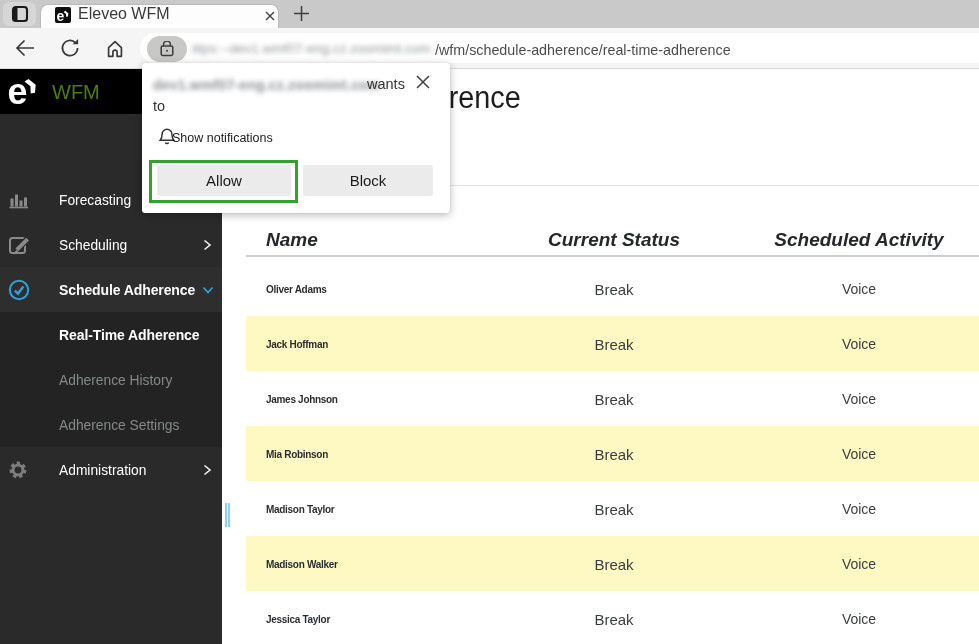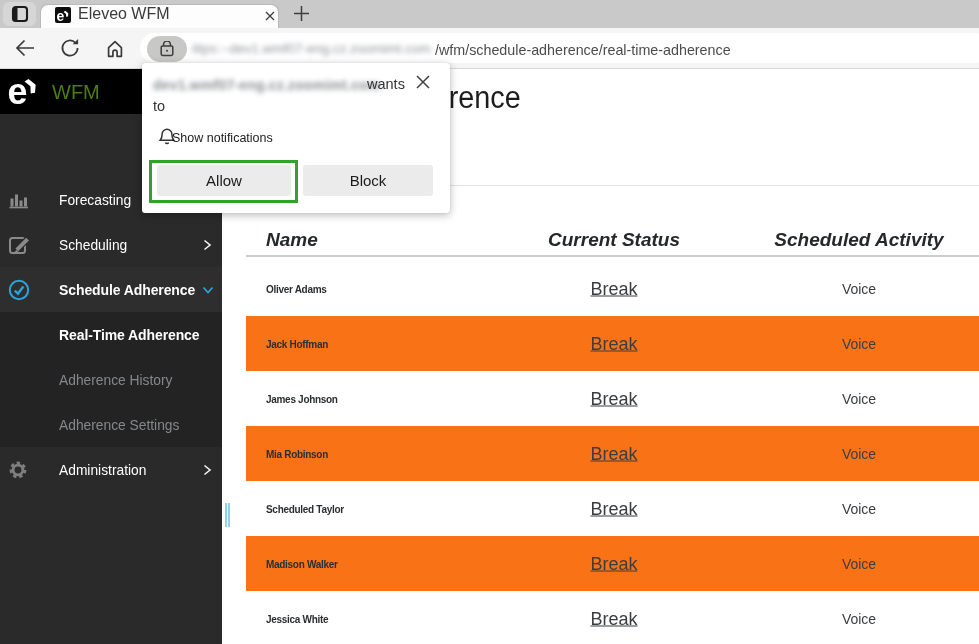--- a/index.html
+++ b/index.html
@@ -28,23 +28,23 @@
   .mtxt.dis { color:#85888a; }
   .micon { position:absolute; left:8px; top:50%; transform:translateY(-50%); }
   .mchev { position:absolute; left:201px; top:50%; transform:translateY(-50%); }
   #main { position:absolute; left:222px; top:0; width:757px; height:575px; background:#fff; }
   #h1 { position:absolute; left:21px; top:11px; font-size:31px; color:#1d1d1d; transform:scaleX(.93); transform-origin:0 0; white-space:nowrap; }
   #topline { position:absolute; left:24px; top:115.5px; width:733px; height:1px; background:#e2e2e2; }
   #thead { position:absolute; left:24px; top:150px; width:733px; height:36px; }
   .th { position:absolute; font-size:19px; font-weight:bold; color:#25282a; white-space:nowrap;font-style:italic; }
   #hsep { position:absolute; left:24px; top:186px; width:733px; height:1.5px; background:#c9cdd0; }
   .row { position:absolute; left:24px; width:733px; height:55px; }
-  .row.g { background:#f97316; }
+  .row.g { background:#fef9c3; }
   .nm { position:absolute; left:20px; top:50%; transform:translateY(-50%); font-size:10px; letter-spacing:-.3px; font-weight:bold; color:#2b2e30; }
-  .st { position:absolute; left:368px; top:50%; transform:translate(-50%,-50%); font-size:18px; color:#3a3e41;text-decoration:underline; }
+  .st { position:absolute; left:368px; top:50%; transform:translate(-50%,-50%); font-size:15px; color:#3a3e41; }
   .ac { position:absolute; left:613px; top:50%; transform:translate(-50%,-50%); font-size:14px; color:#3a3e41; }
   
   #popup { position:absolute; left:142px; top:63px; width:308px; height:150px; background:#fff;
     border-radius:3px; box-shadow:0 2px 8px rgba(0,0,0,.28), 0 0 1px rgba(0,0,0,.2); z-index:50; }
   #siteblur { position:absolute; left:11px; top:14px; font-size:14px; font-weight:bold; letter-spacing:.2px; color:#8b9094; filter:blur(2.4px); white-space:nowrap; }
   #wants { position:absolute; left:225px; top:13px; font-size:14.5px; color:#333; }
   #to { position:absolute; left:11px; top:35px; font-size:14.5px; color:#333; }
   #shownotif { position:absolute; left:30px; top:68px; font-size:12.5px; color:#1c1c1c; }
   .pbtn { position:absolute; top:102px; width:134px; height:31px; background:#ebebeb; border-radius:3px;
     font-size:15px; color:#1b1b1b; text-align:center; line-height:31px; }
@@ -128,31 +128,31 @@
         <span class="nm">James Johnson</span>
         <span class="st">Break</span>
         <span class="ac">Voice</span>
       </div>
     <div class="row g" style="top:357px;">
         <span class="nm">Mia Robinson</span>
         <span class="st">Break</span>
         <span class="ac">Voice</span>
       </div>
     <div class="row" style="top:412px;">
-        <span class="nm">Scheduled Taylor</span>
+        <span class="nm">Madison Taylor</span>
         <span class="st">Break</span>
         <span class="ac">Voice</span>
       </div>
     <div class="row g" style="top:467px;">
         <span class="nm">Madison Walker</span>
         <span class="st">Break</span>
         <span class="ac">Voice</span>
       </div>
     <div class="row" style="top:522px;">
-        <span class="nm">Jessica White</span>
+        <span class="nm">Jessica Taylor</span>
         <span class="st">Break</span>
         <span class="ac">Voice</span>
       </div>
   </div>
   <div id="sidebar">
     <div id="sbheader">
       <svg width="44" height="38" viewBox="0 0 44 38" style="position:absolute;left:6px;top:5px;overflow:visible;">
         <text x="1.5" y="29.7" font-family="Liberation Sans" font-size="36" font-weight="bold" fill="#fff">e</text>
         <polygon points="18.5,7.6 22.5,5.1 29.7,10.7 29,18.8 24.7,19.4 24.4,12.3" fill="#fff"></polygon>
       </svg>

